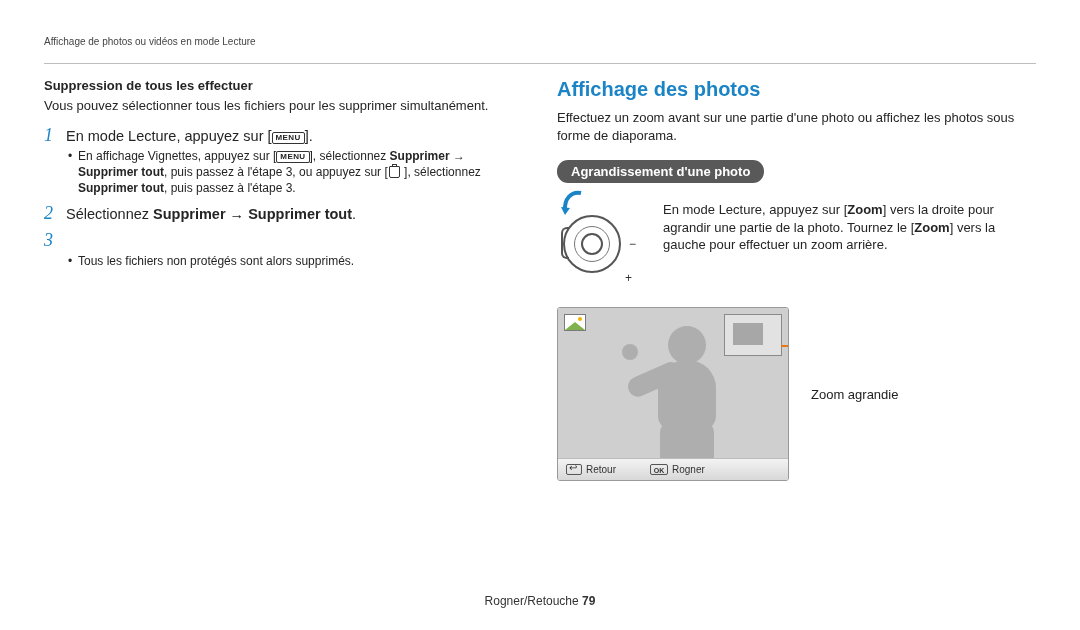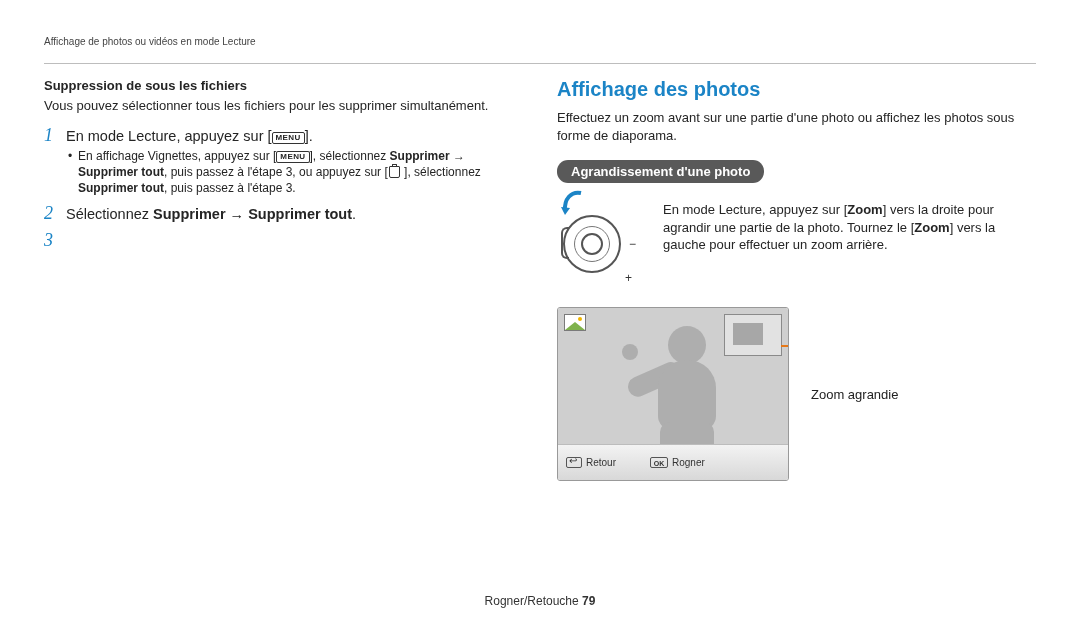--- a/index.html
+++ b/index.html
@@ -151,21 +151,21 @@
   }
   .hand {
     position: absolute; left: -2px; top: 20px; width: 16px; height: 16px;
     background: #aeaeae; border-radius: 50%;
   }
   .legs {
     position: absolute; left: 36px; top: 98px; width: 54px; height: 40px;
     background: #aeaeae; border-radius: 10px 10px 4px 4px;
   }
   .screen-bar {
-    position: absolute; left: 0; right: 0; bottom: 0; height: 36px;
+    position: absolute; left: 0; right: 0; bottom: 0; height: 22px;
     background: linear-gradient(#f3f3f3,#d8d8d8); border-top: 1px solid #bcbcbc;
     display: flex; align-items: center; font-size: 10px; color: #333;
   }
   .bar-item { display: flex; align-items: center; gap: 4px; padding: 0 8px; }
   .btn-back {
     display:inline-block; width:16px; height:11px; border:1px solid #555; border-radius:2px;
     position: relative;
   }
   .btn-back::before{ content:"↩"; position:absolute; left:2px; top:-3px; font-size:10px;}
   .btn-ok {
@@ -182,21 +182,21 @@
 </style>
 </head>
 <body>
 
 <div class="page-header">Affichage de photos ou vidéos en mode Lecture</div>
 <hr class="hr">
 
 <div class="cols">
 
   <div class="col">
-    <div class="sub-head">Suppression de sous les fichiers</div>
+    <div class="sub-head">Suppression de tous les effectuer</div>
     <div class="para">Vous pouvez sélectionner tous les fichiers pour les supprimer simultanément.</div>
 
     <ul class="steps">
       <li class="step">
         <span class="step-num">1</span>
         <span class="step-text">
           <span>En mode Lecture, appuyez sur [</span><span class="icon-menu">MENU</span><span>].</span>
         </span>
       </li>
     </ul>
@@ -209,20 +209,23 @@
     <ul class="steps">
       <li class="step">
         <span class="step-num">2</span>
         <span class="step-text">
           <span>Sélectionnez </span><b>Supprimer</b><span> → </span><b>Supprimer tout</b><span>.</span>
         </span>
       </li>
       <li class="step">
         <span class="step-num">3</span>
       </li>
+    </ul>
+    <ul class="sub-bullets">
+      <li>Tous les fichiers non protégés sont alors supprimés.</li>
     </ul>
   </div>
 
   <div class="col">
     <div class="section-title">Affichage des photos</div>
     <div class="para">Effectuez un zoom avant sur une partie d'une photo ou affichez les photos sous forme de diaporama.</div>
     <span class="pill">Agrandissement d'une photo</span>
 
     <div class="zoom-row">
       <div class="dial-assembly">

